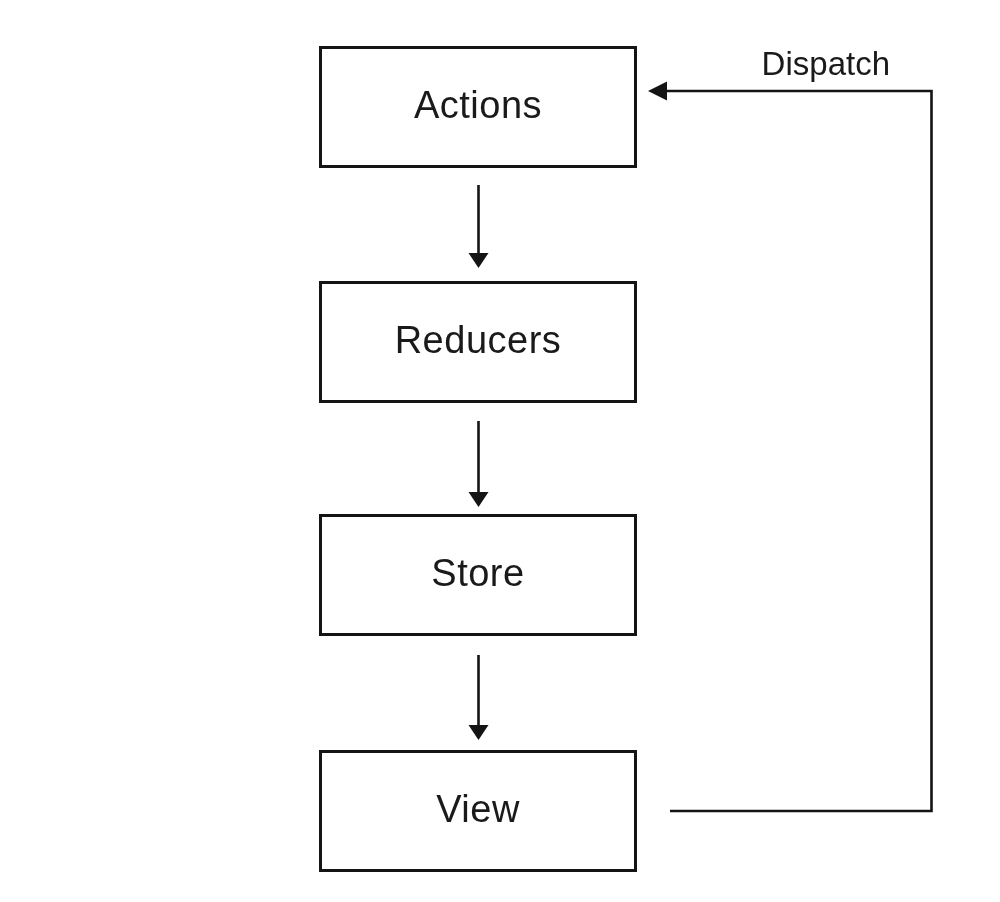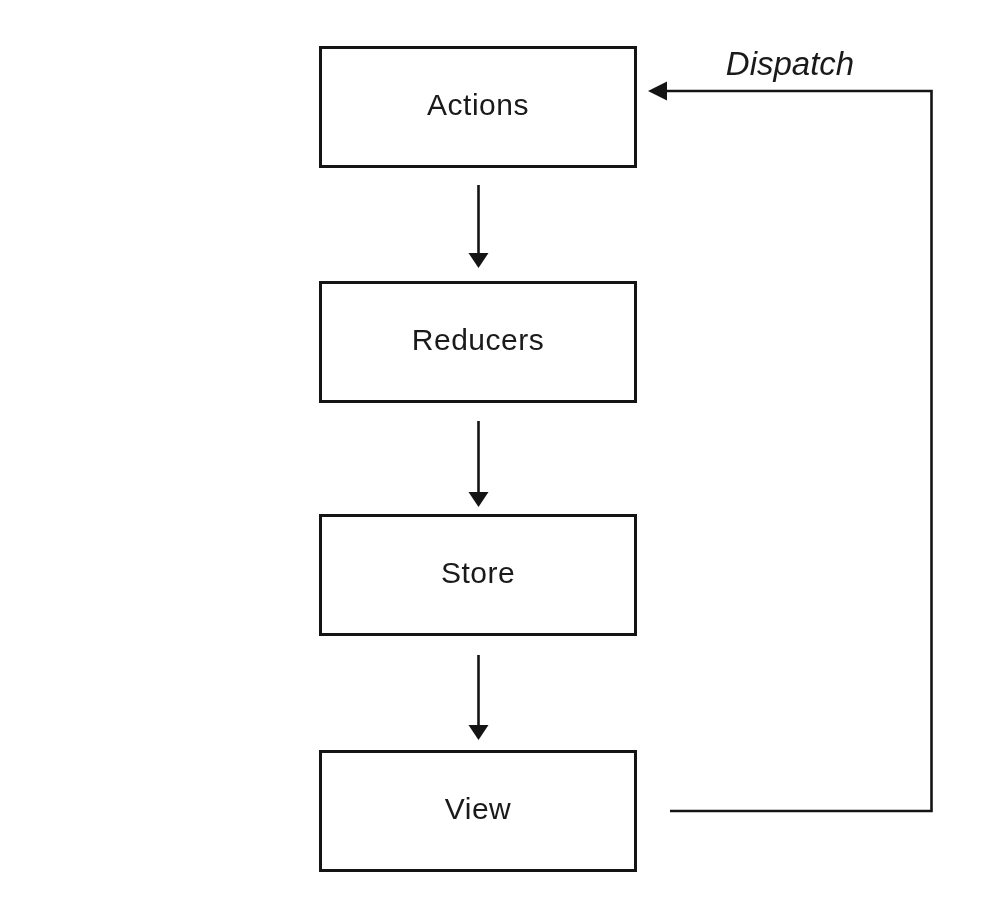--- a/index.html
+++ b/index.html
@@ -28,38 +28,37 @@
     width: 318px;
     height: 122px;
     box-sizing: border-box;
     border: 3px solid #141414;
     background: #ffffff;
     display: flex;
     align-items: center;
     justify-content: center;
   }
   .node-label {
-    font-size: 30px;
+    font-size: 38px;
     letter-spacing: 0.5px;
     color: #1a1a1a;
     line-height: 1;
     padding-bottom: 4px;
   }
   .node-actions  { top: 46px; }
   .node-reducers { top: 281px; }
   .node-store    { top: 514px; }
   .node-view     { top: 750px; }
   .edge-label {
     position: absolute;
     left: 690px;
     top: 47px;
     width: 200px;
-    text-align: center;
+    text-align: right;
     font-size: 33px;
-    font-style: italic;
     color: #1a1a1a;
     line-height: 1;
   }
 </style>
 </head>
 <body>
 
 <div class="canvas">
 
   <svg class="connector-layer" viewBox="0 0 1000 902" xmlns="http://www.w3.org/2000/svg">

